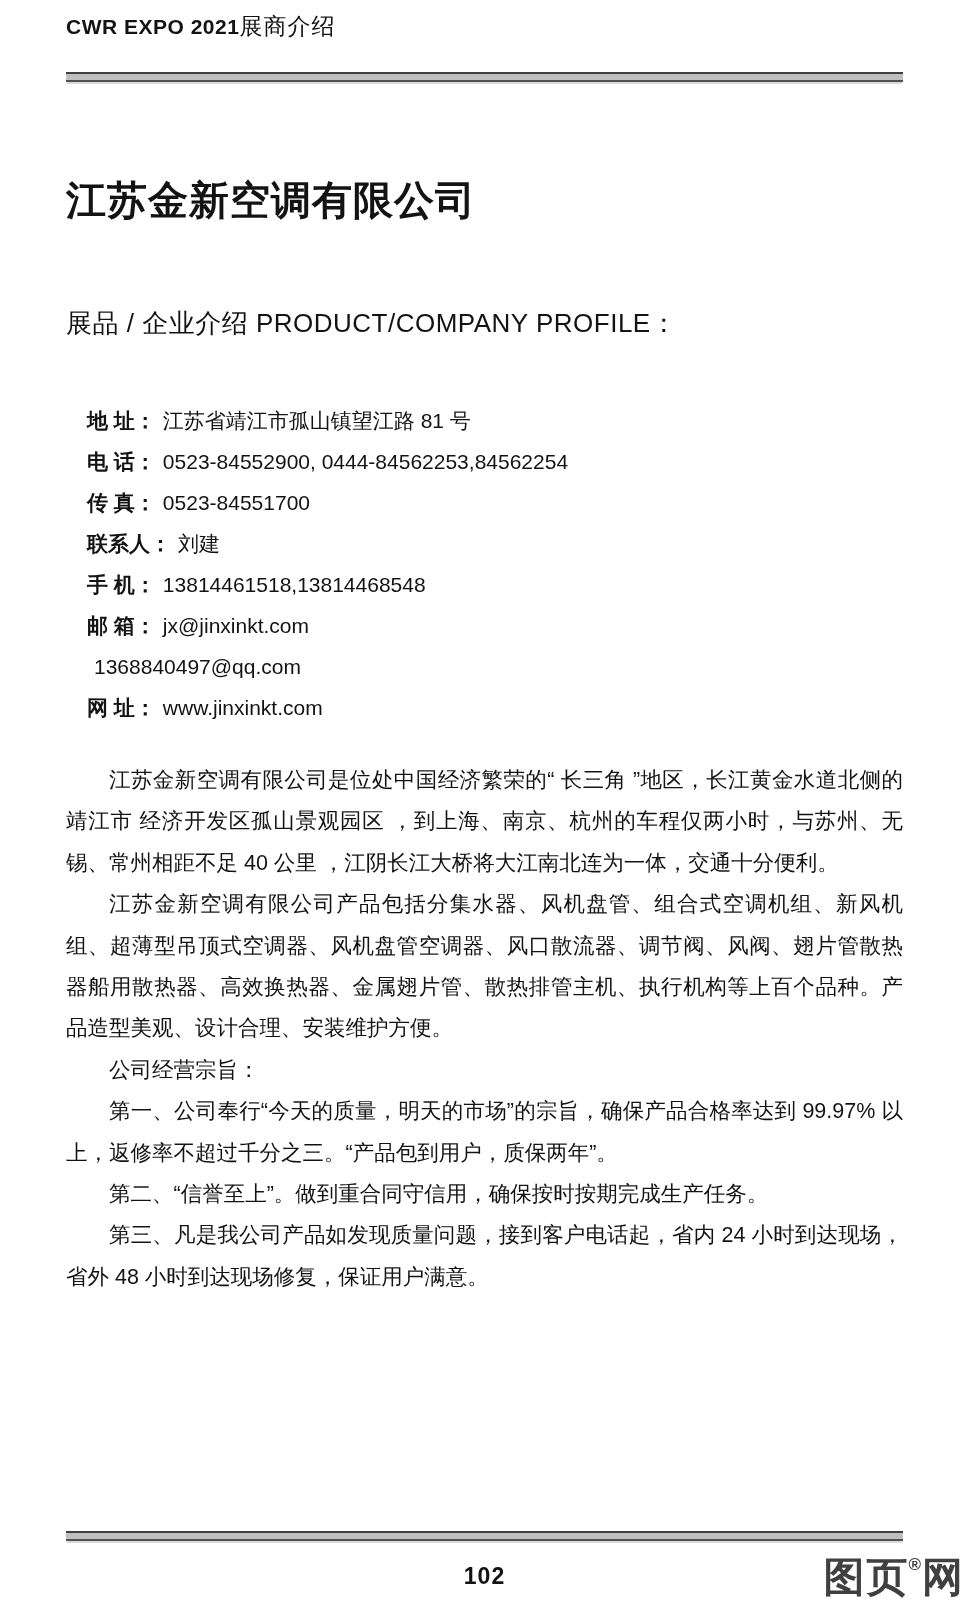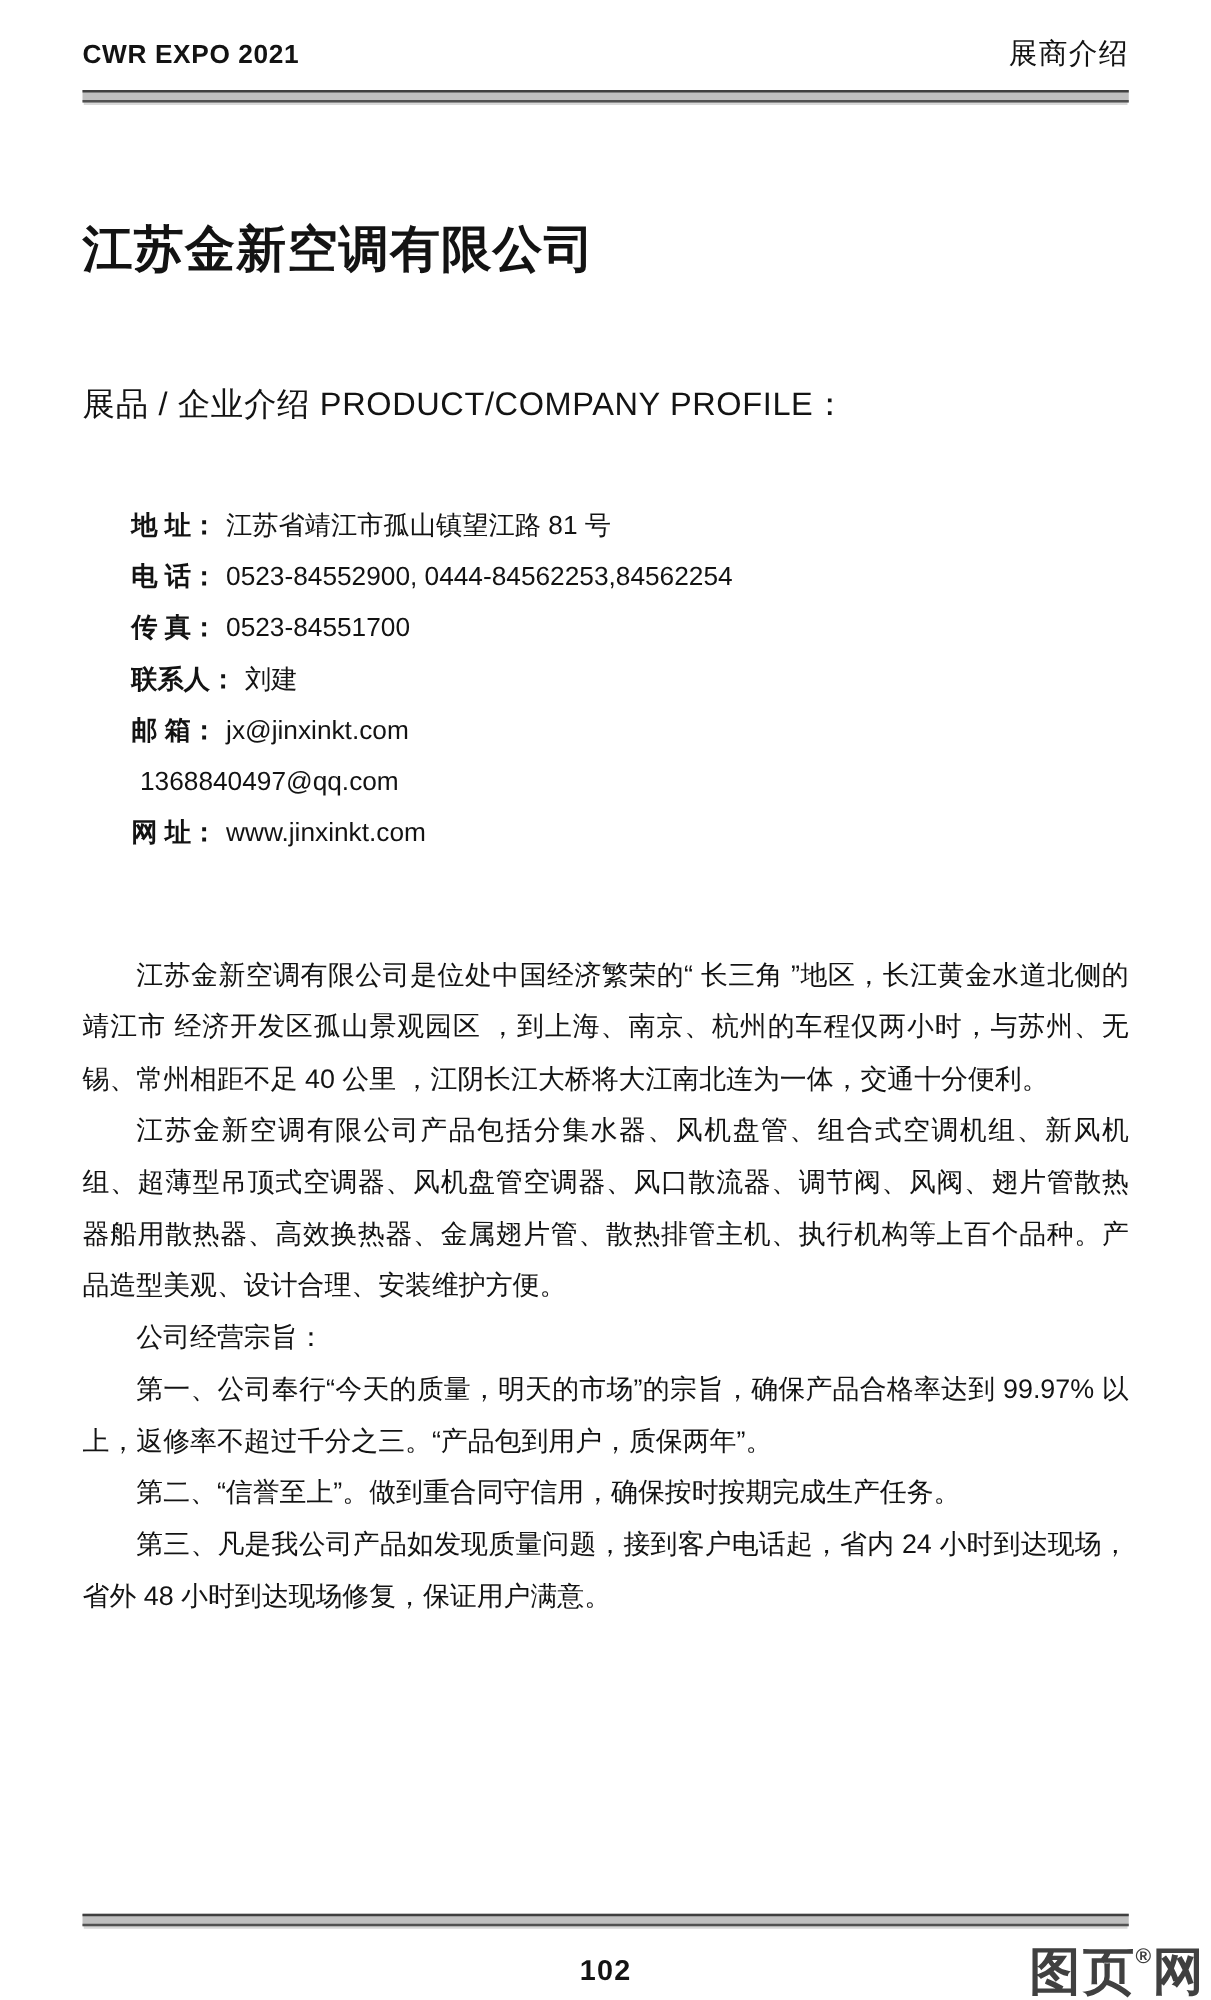--- a/index.html
+++ b/index.html
@@ -7,22 +7,22 @@
     position:relative;
     width:969px;height:1600px;
     margin:0 auto;
     background:#ffffff;
     overflow:hidden;
     font-family:"Liberation Sans", sans-serif;
     color:#131313;
   }
   
   .header{
-    position:absolute;top:27px;left:66px;right:66px;
-    display:flex;justify-content:space-between;align-items:baseline;
+    position:absolute;top:11px;left:66px;right:66px;
+    display:flex;align-items:baseline;
   }
   .header-left{
     font-size:21px;font-weight:700;letter-spacing:0.5px;
   }
   .header-right{
     font-size:23px;font-weight:500;letter-spacing:1px;
   }
   
   .rule{
     position:absolute;left:66px;right:66px;height:6px;
@@ -39,21 +39,21 @@
     font-size:40px;font-weight:800;letter-spacing:1px;
     line-height:1.2;
   }
   
   .section-heading{
     position:absolute;top:306px;left:66px;right:66px;
     font-size:26px;font-weight:500;letter-spacing:0.5px;
   }
   
   .contact{
-    position:absolute;top:400px;left:105px;right:66px;
+    position:absolute;top:400px;left:87px;right:66px;
     font-size:21px;line-height:41px;
   }
   .contact-row{white-space:nowrap;}
   .contact-label{font-weight:700;margin-right:7px;}
   .contact-value{font-weight:400;}
   
   .body-text{
     position:absolute;top:760px;left:66px;width:837px;
     font-size:21.5px;line-height:41.4px;
     text-align:justify;font-weight:500;
@@ -101,20 +101,23 @@
     <div class="contact-row">
       <span class="contact-label">电 话：</span><span class="contact-value">0523-84552900, 0444-84562253,84562254</span>
     </div>
     <div class="contact-row">
       <span class="contact-label">传 真：</span><span class="contact-value">0523-84551700</span>
     </div>
     <div class="contact-row">
       <span class="contact-label">联系人：</span><span class="contact-value">刘建</span>
     </div>
     <div class="contact-row">
+      <span class="contact-label">手 机：</span><span class="contact-value">13814461518,13814468548</span>
+    </div>
+    <div class="contact-row">
       <span class="contact-label">邮 箱：</span><span class="contact-value">jx@jinxinkt.com</span>
     </div>
     <div class="contact-row">
       <span class="contact-label"></span><span class="contact-value">1368840497@qq.com</span>
     </div>
     <div class="contact-row">
       <span class="contact-label">网 址：</span><span class="contact-value">www.jinxinkt.com</span>
     </div>
   </div>
 

